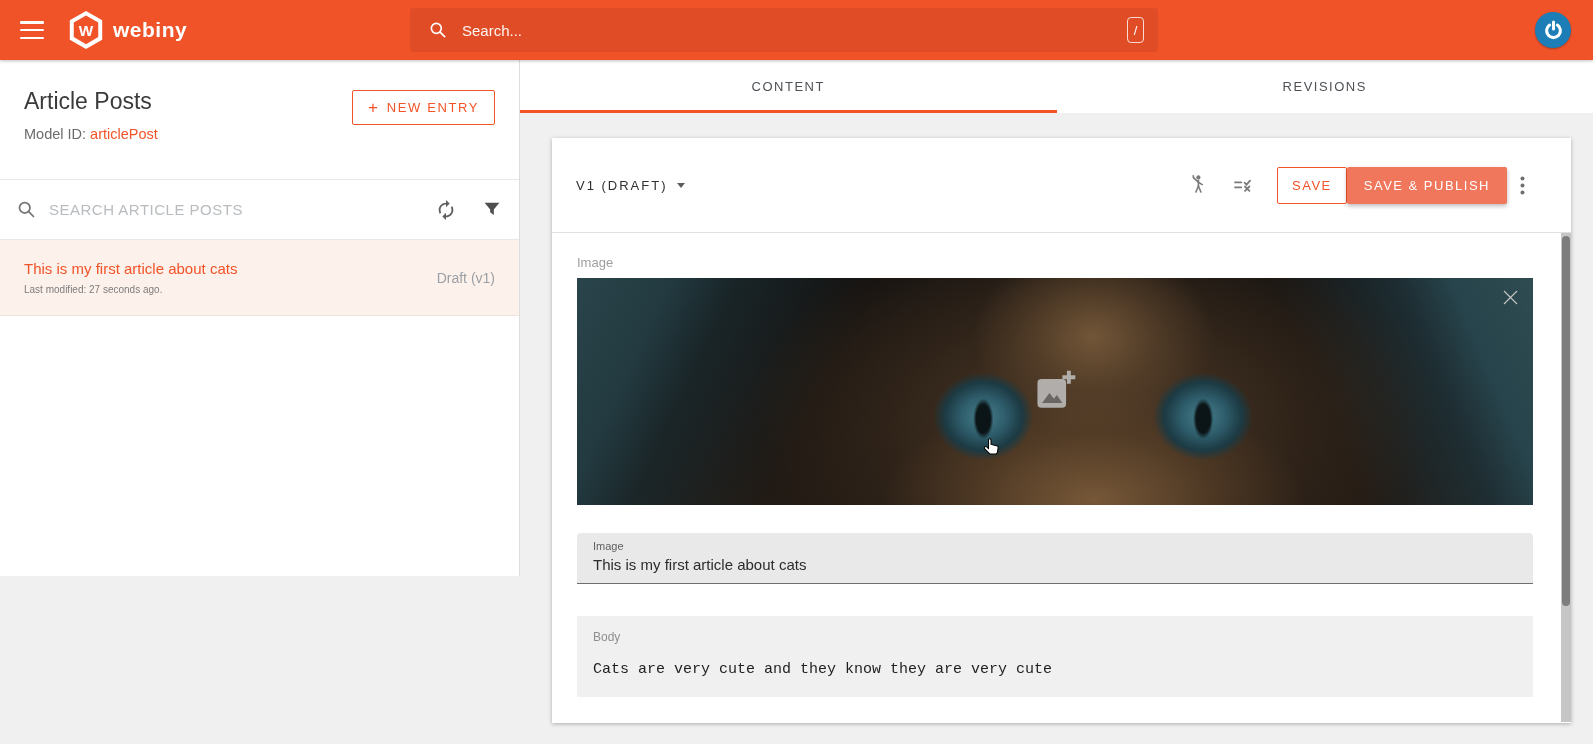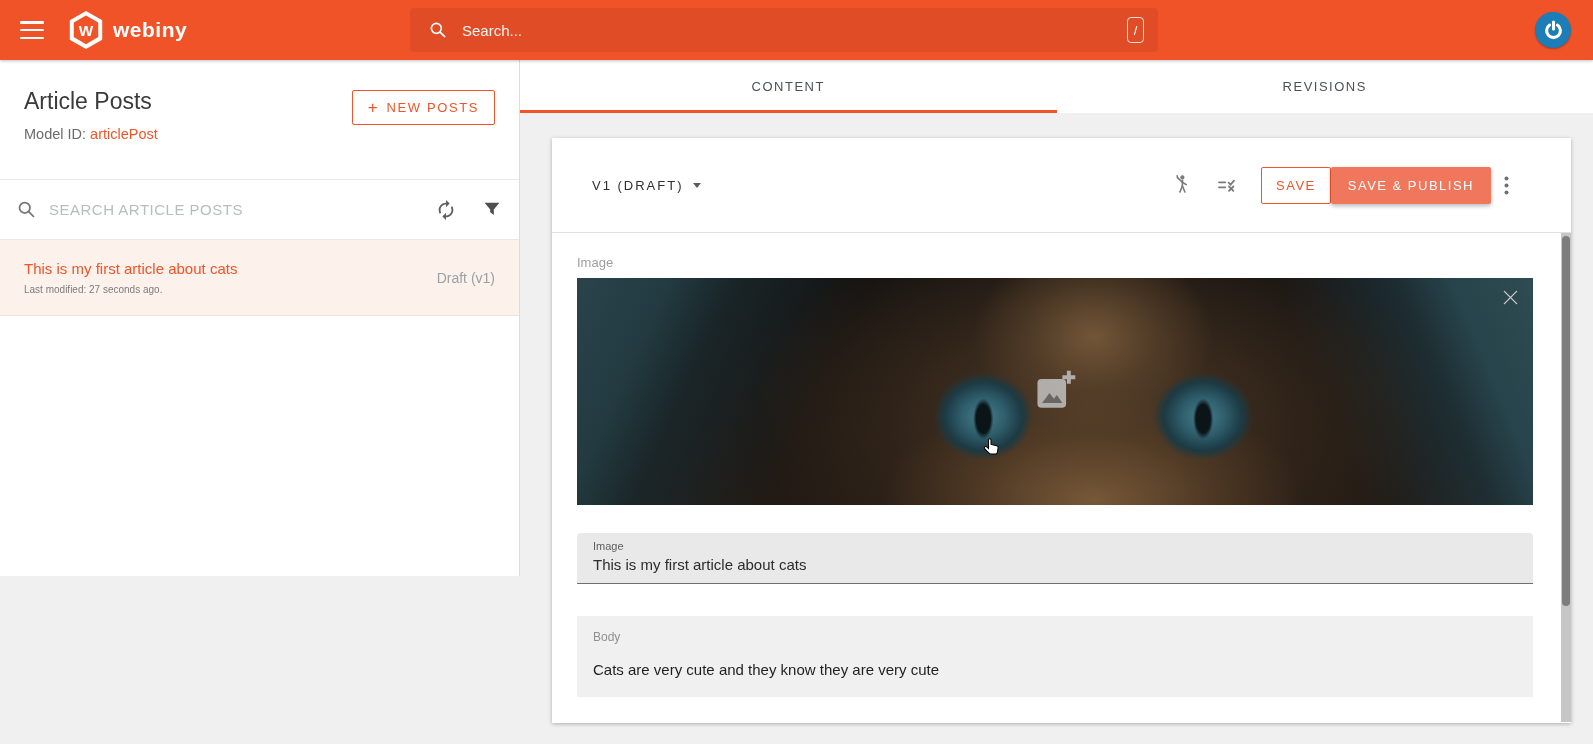--- a/index.html
+++ b/index.html
@@ -51,21 +51,21 @@
 
   
   .content { flex:1; display:flex; flex-direction:column; background:#f0f0f0; }
   .tabbar { position:relative; height:53px; background:#fff; display:flex; }
   .tab { flex:1; display:flex; align-items:center; justify-content:center; font-size:13px;
     letter-spacing:1.5px; color:#4d5156; cursor:pointer; }
   .tab-underline { position:absolute; bottom:0; left:0; width:50%; height:3px; background:#f25327; }
   .content-body { position:relative; flex:1; }
   .card { position:absolute; left:32px; top:25px; width:1019px; height:585px; background:#fff;
     box-shadow:0 1px 4px rgba(0,0,0,.28); }
-  .card-header { height:95px; border-bottom:1px solid #e0e0e0; display:flex; align-items:center; padding:0 40px; }
+  .card-header { height:95px; border-bottom:1px solid #e0e0e0; display:flex; align-items:center; padding:0 24px; }
   .version-selector { display:flex; align-items:center; gap:9px; font-size:13px; letter-spacing:2px;
     color:#2f2f2f; cursor:pointer; }
   .caret-down { width:0; height:0; border-left:4.5px solid transparent; border-right:4.5px solid transparent;
     border-top:5px solid #5c5c5c; }
   .hdr-spacer { flex:1; }
   .card-header .icon-btn { margin-right:22px; }
   .save-btn { background:#fff; border:1px solid #f25327; border-radius:2px; color:#f25327;
     font-size:13px; letter-spacing:1.5px; padding:10px 14px; cursor:pointer; font-family:inherit; }
   .publish-btn { background:#f0765c; border:none; border-radius:2px; color:#fff; font-size:13px;
     letter-spacing:1.5px; padding:11px 17px; cursor:pointer; font-family:inherit;
@@ -87,21 +87,21 @@
     linear-gradient(180deg, #131110 0%, #1b1612 45%, #221a14 100%); }
   .img-close { position:absolute; top:9px; right:12px; background:none; border:none; cursor:pointer; padding:0; }
   .add-image-icon { position:absolute; left:50%; top:50%; transform:translate(-50%,-50%); opacity:.85; }
   .hand-cursor { position:absolute; left:42.5%; top:70%; }
   .title-field { margin-top:28px; height:51px; background:#e9e9e9; border-bottom:1px solid #6f6f6f;
     border-radius:4px 4px 0 0; padding:7px 16px 0; cursor:text; }
   .title-field .small-label { font-size:11px; color:#5f5f5f; }
   .title-field .field-value { margin-top:4px; font-size:15px; color:#2c2c2c; }
   .body-field { margin-top:32px; height:81px; background:#f0f0f0; padding:14px 16px 0; cursor:text; }
   .body-field .small-label { font-size:12px; color:#8f8f8f; }
-  .body-field .field-value { margin-top:17px; font-size:15px; color:#1f1f1f; }
+  .body-field .field-value { margin-top:17px; font-size:15px; color:#1f1f1f;font-family:Liberation Mono, monospace; }
   .scrollbar { position:absolute; right:0; top:0; width:10px; height:489px; background:#c6c6c6; }
   .scroll-thumb { position:absolute; left:1px; top:3px; width:8px; height:370px; background:#7d7d7d;
     border-radius:4px; cursor:grab; }
 </style>
 </head>
 <body>
 
 <div class="topbar">
   <div class="hamburger">
     <span></span>
@@ -136,21 +136,21 @@
 
   <aside class="left-panel">
     <div class="panel-header">
       <h1 class="panel-title">Article Posts</h1>
       <div class="model-id">
         <span>Model ID:</span>
         <b>articlePost</b>
       </div>
       <button class="new-entry-btn">
         <span class="plus">+</span>
-        <span>NEW POSTS</span>
+        <span>NEW ENTRY</span>
       </button>
     </div>
 
     <div class="panel-search">
       <svg width="21" height="21" viewBox="0 0 24 24" fill="none" stroke="#757575" stroke-width="2">
         <circle cx="10" cy="10" r="6"></circle>
           <path d="M14.5 14.5 L20 20" stroke-linecap="round"></path>
       </svg>
       <input type="text" placeholder="SEARCH ARTICLE POSTS" style="">
       <button class="icon-btn">

